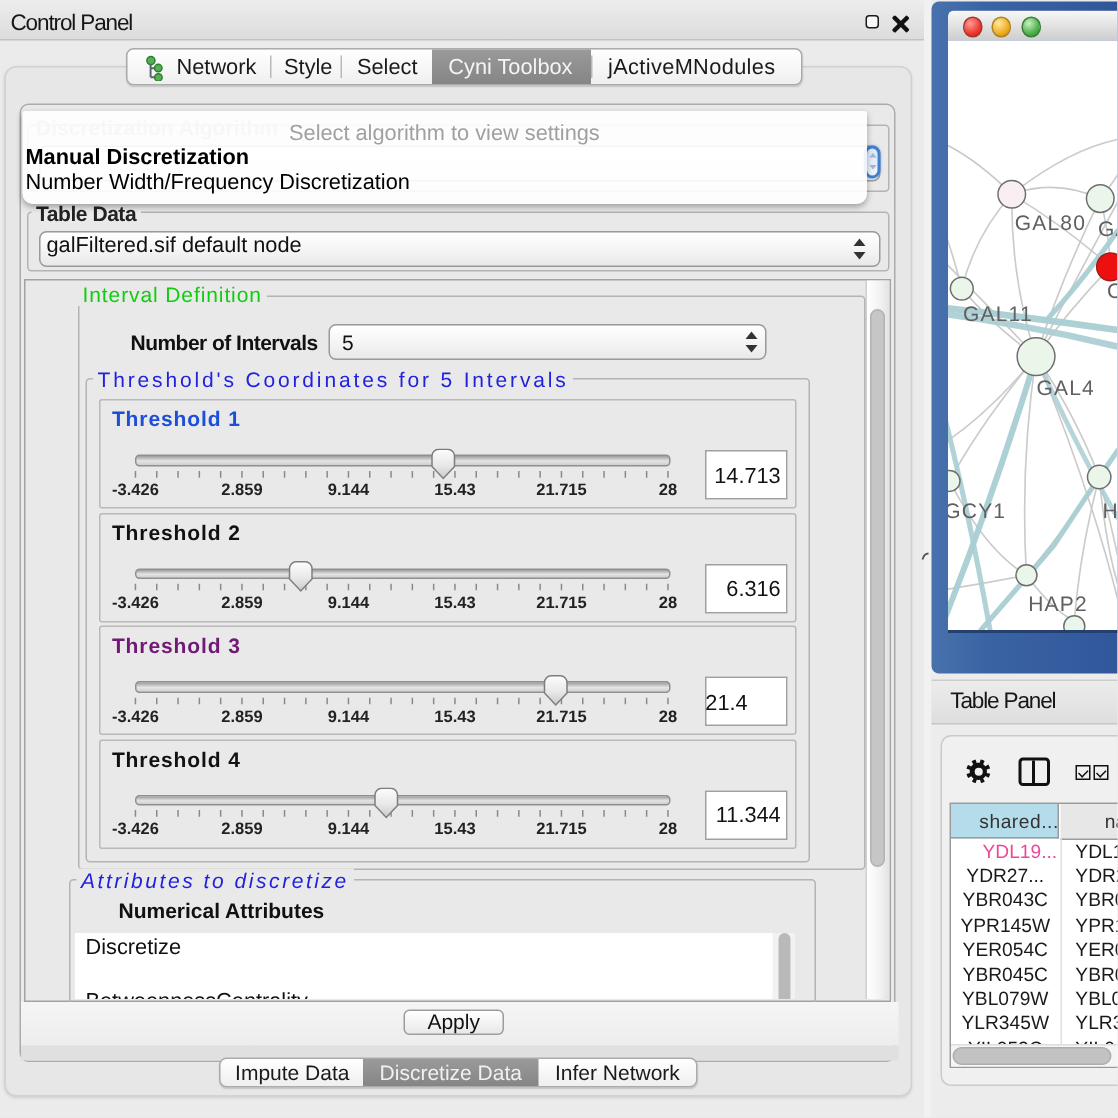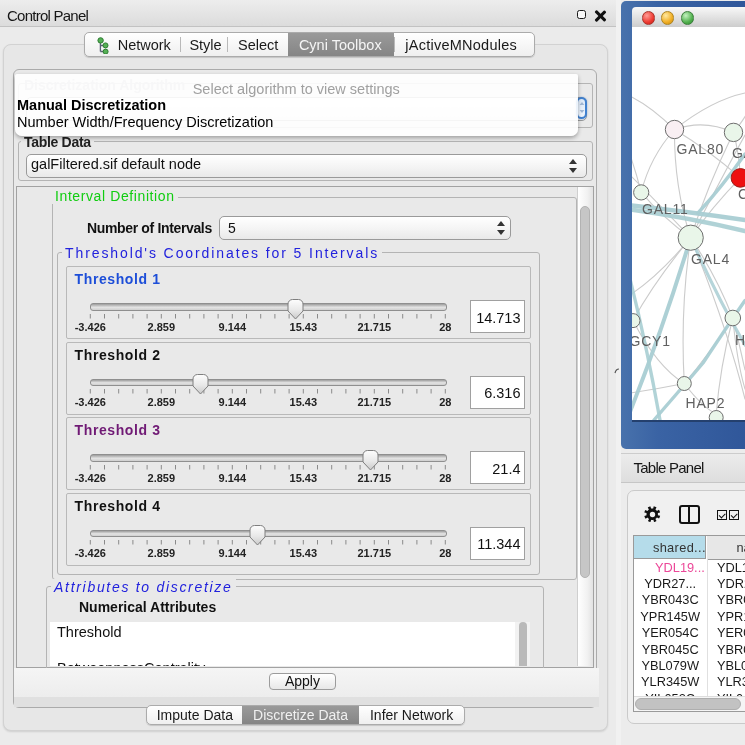--- a/index.html
+++ b/index.html
@@ -230,21 +230,21 @@
     <path d="M1 5 a4.5 4.5 0 0 1 4.5-4.5 h6 a4.5 4.5 0 0 1 4.5 4.5 v7 l-7.5 8 l-7.5-8 z" fill="url(#thgrad)" stroke="#7e7e7e" stroke-width="1"></path>
     <defs>
       <linearGradient id="thgrad" x1="0" y1="0" x2="0" y2="1">
         <stop offset="0" stop-color="#fdfdfd"></stop>
         <stop offset="0.55" stop-color="#e8e8e8"></stop>
         <stop offset="1" stop-color="#cacaca"></stop>
       </linearGradient>
     </defs>
   </svg>
 <div class="abs" style="left:470.2px;top:451.0px;width:55.3px;height:33px;border:1.5px solid #a0a0a0;background:#fff;box-sizing:border-box;"></div>
-<div class="abs" style="left:470.2px;top:460.5px;width:50.3px;text-align:right;font-size:14.5px;color:#111;">21.4</div>
+<div class="abs" style="left:470.2px;top:460.5px;width:50.3px;font-size:14.5px;color:#111;">21.4</div>
 <div class="abs" style="left:65.6px;top:492.5px;width:463.9px;height:71px;border:1px solid #b9b9b9;border-radius:2px;"></div>
 <div class="abs" style="left:74.6px;top:497.5px;font-size:14px;font-weight:bold;letter-spacing:0.6px;color:#111;">Threshold 4</div>
 <div class="abs" style="left:90.3px;top:529.5px;width:355.0px;height:5.5px;border-radius:3px;background:linear-gradient(#9d9d9d,#e4e4e4 55%,#cfcfcf);border:0.5px solid #8f8f8f;"></div>
 <svg class="abs" style="left:60px;top:540.0px;" width="400" height="5" viewBox="0 0 400 5">
     <line x1="30.3" y1="0" x2="30.3" y2="4.5" stroke="#8a8a8a" stroke-width="1"></line>
     <line x1="44.5" y1="0" x2="44.5" y2="4.5" stroke="#8a8a8a" stroke-width="1"></line>
     <line x1="58.7" y1="0" x2="58.7" y2="4.5" stroke="#8a8a8a" stroke-width="1"></line>
     <line x1="72.9" y1="0" x2="72.9" y2="4.5" stroke="#8a8a8a" stroke-width="1"></line>
     <line x1="87.1" y1="0" x2="87.1" y2="4.5" stroke="#8a8a8a" stroke-width="1"></line>
     <line x1="101.3" y1="0" x2="101.3" y2="4.5" stroke="#8a8a8a" stroke-width="1"></line>
@@ -285,21 +285,21 @@
       </linearGradient>
     </defs>
   </svg>
 <div class="abs" style="left:470.2px;top:526.5px;width:55.3px;height:33px;border:1.5px solid #a0a0a0;background:#fff;box-sizing:border-box;"></div>
 <div class="abs" style="left:470.2px;top:536.0px;width:50.3px;text-align:right;font-size:14.5px;color:#111;">11.344</div>
 
 <div class="grp" style="left:46px;top:586px;width:496px;height:90px;"></div>
 <div class="gtitle" style="left:51px;top:579px;font-size:14px;letter-spacing:1.7px;color:#2222dd;font-style:italic;">Attributes to discretize</div>
 <div class="abs" style="left:51px;top:598.5px;font-size:14px;font-weight:bold;color:#111;padding-left:28px;">Numerical Attributes</div>
 <div class="abs" style="left:50px;top:621.9px;width:480px;height:44.6px;background:#ffffff;overflow:hidden;">
-  <div class="abs" style="left:7px;top:2px;font-size:14.5px;color:#111;">Threshold</div>
+  <div class="abs" style="left:7px;top:2px;font-size:14.5px;color:#111;">Discretize</div>
   <div class="abs" style="left:7px;top:38px;font-size:14.5px;color:#111;">BetweennessCentrality</div>
   <div class="abs" style="left:464.6px;top:0;width:15.4px;height:44.6px;background:#f2f2f2;"></div>
   <div class="abs" style="left:468.7px;top:0;width:8.5px;height:44.6px;background:#b9b9b9;border-radius:4px 4px 0 0;"></div>
 </div>
 
 <div class="abs" style="left:17.3px;top:666.5px;width:578px;height:1px;"></div>
 
 <div class="abs" style="left:14px;top:667.6px;width:585px;height:29.6px;background:linear-gradient(#f5f5f5,#ededed);"></div>
 <div class="abs" style="left:268.6px;top:672.8px;width:65.7px;height:15.5px;border:1px solid #9c9c9c;border-radius:4px;background:linear-gradient(#ffffff,#e8e8e8);text-align:center;font-size:14px;color:#111;line-height:15px;">Apply</div>
 <div class="abs" style="left:14px;top:697.2px;width:585px;height:9.5px;background:#e0e0e0;"></div>

